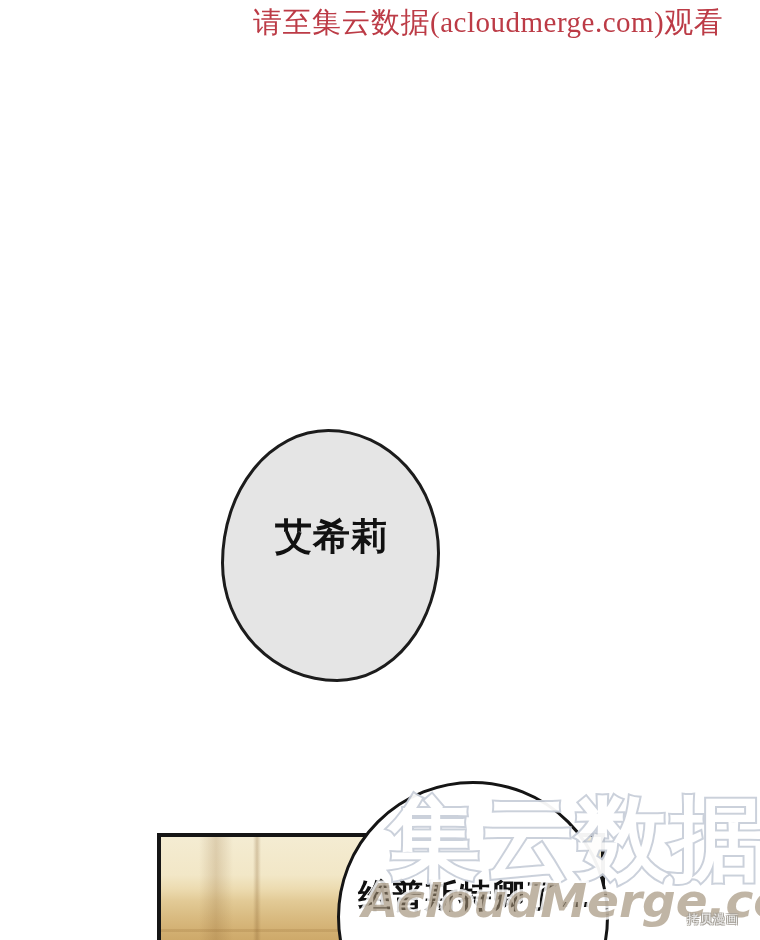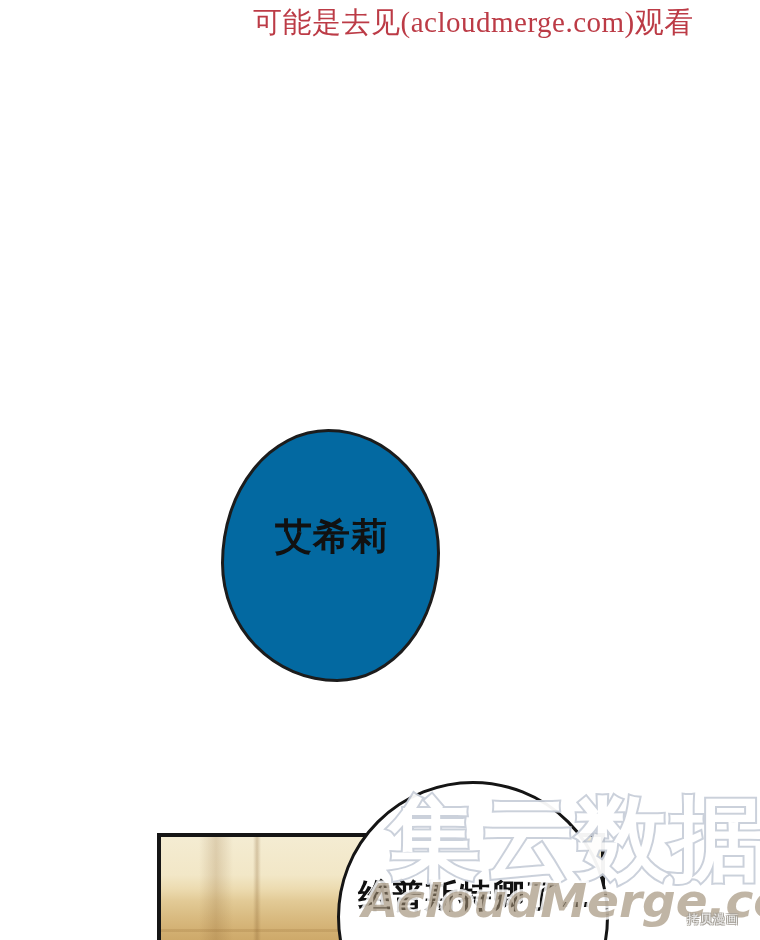--- a/index.html
+++ b/index.html
@@ -10,21 +10,21 @@
   
   .reader-notice{
     position:absolute; left:253px; top:5px;
     font-family:"Liberation Serif", serif;
     font-size:29px; line-height:34px; color:#bc3b46;
     letter-spacing:0.5px; white-space:nowrap; z-index:3;
   }
   
   .bubble-ellipse{
     position:absolute; left:221px; top:429px; width:213px; height:247px;
-    background:#0369a1; border:3px solid #1c1c1c;
+    background:#e5e5e5; border:3px solid #1c1c1c;
     border-radius:49% 51% 47% 53% / 53% 49% 51% 47%;
     z-index:2;
   }
   .bubble-ellipse .bubble-text{
     position:absolute; left:51px; top:84px;
     font-size:37px; line-height:42px; font-weight:700; color:#111;
     letter-spacing:1px; white-space:nowrap;
   }
   
   .wood-panel{
@@ -85,21 +85,21 @@
     color:#ededed;
     text-shadow:-1px -1px 0 #a5a098, 1px -1px 0 #a5a098, -1px 1px 0 #a5a098, 1px 1px 0 #a5a098;
     z-index:9;
   }
 </style>
 </head>
 <body>
 
 <div class="page">
 
-  <div class="reader-notice">可能是去见(acloudmerge.com)观看</div>
+  <div class="reader-notice">请至集云数据(acloudmerge.com)观看</div>
 
   <div class="bubble-ellipse">
     <div class="bubble-text">
       <div>艾希莉</div>
     </div>
   </div>
 
   <div class="wood-panel">
     <div class="grain-streak-a"></div>
     <div class="grain-streak-b"></div>

